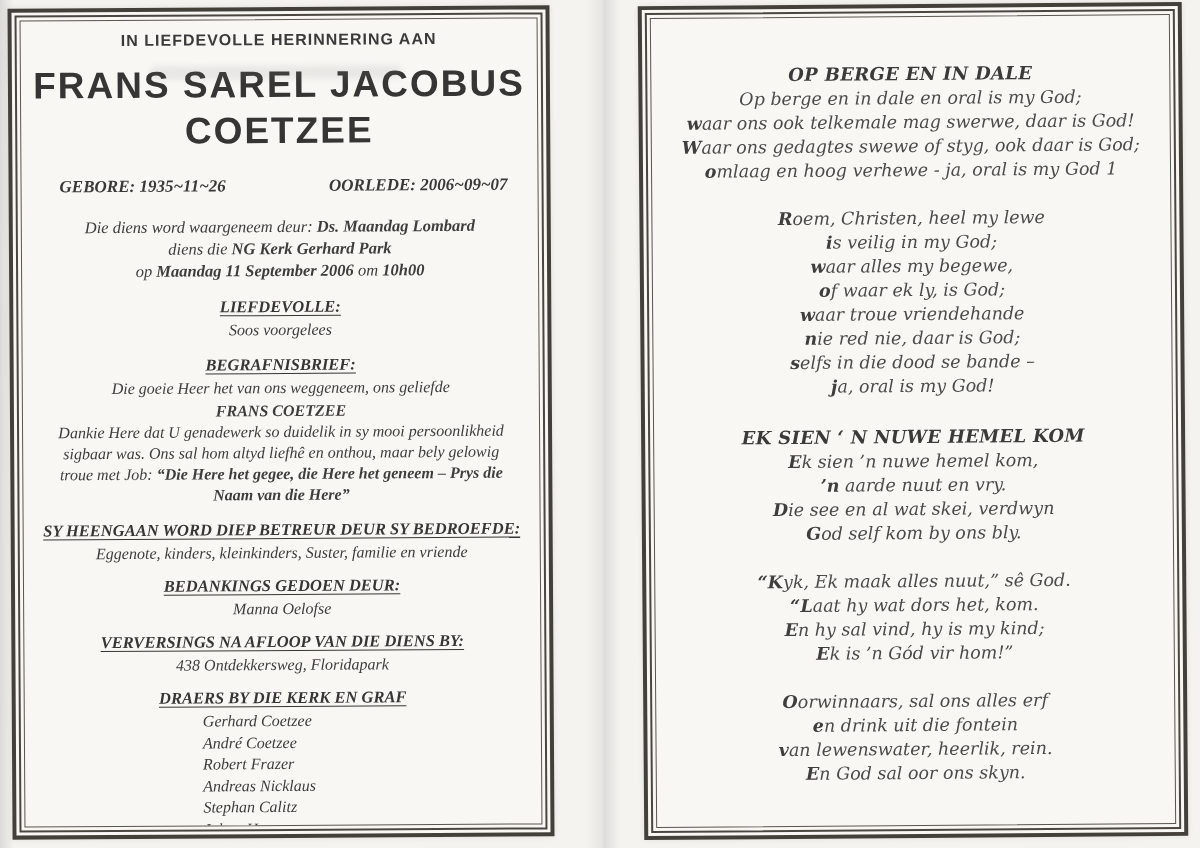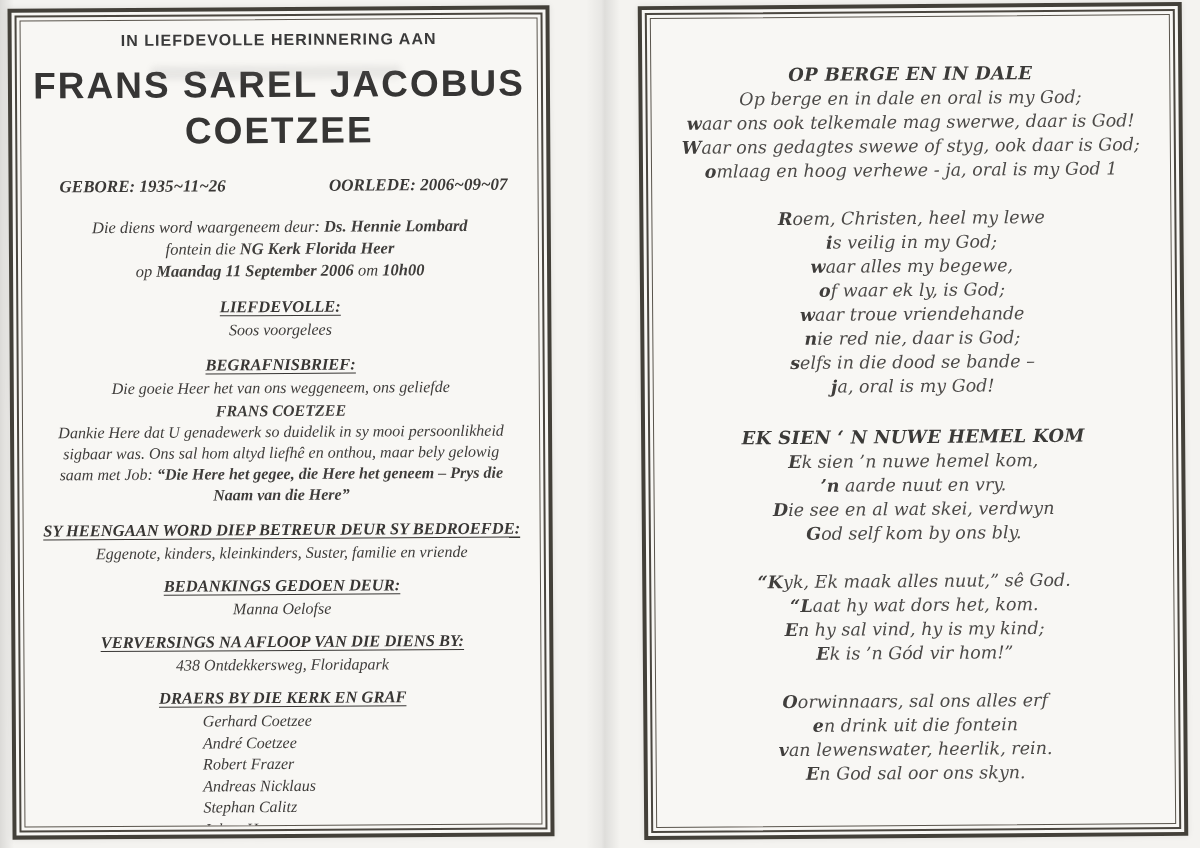--- a/index.html
+++ b/index.html
@@ -65,34 +65,34 @@
       <div class="bigname">
         <div>FRANS SAREL JACOBUS</div>
         <div>COETZEE</div>
       </div>
       <div class="dates">
         <span>GEBORE: 1935~11~26</span>
         <span>OORLEDE: 2006~09~07</span>
       </div>
 
       <div class="svc">
-        <div><span>Die diens word waargeneem deur: </span><b>Ds. Hennie Lombard</b></div>
-        <div><span>fontein die </span><b>NG Kerk Florida Heer</b></div>
+        <div><span>Die diens word waargeneem deur: </span><b>Ds. Maandag Lombard</b></div>
+        <div><span>diens die </span><b>NG Kerk Gerhard Park</b></div>
         <div><span>op </span><b>Maandag 11 September 2006</b><span> om </span><b>10h00</b></div>
       </div>
 
       <div class="sh"><span>LIEFDEVOLLE:</span></div>
       <div class="sb">Soos voorgelees</div>
 
       <div class="sh"><span>BEGRAFNISBRIEF:</span></div>
       <div class="sb">Die goeie Heer het van ons weggeneem, ons geliefde</div>
       <div class="sb caps-bold">FRANS COETZEE</div>
       <div class="para">Dankie Here dat U genadewerk so duidelik in sy mooi persoonlikheid</div>
       <div class="para">sigbaar was. Ons sal hom altyd liefhê en onthou, maar bely gelowig</div>
-      <div class="para"><span>saam met Job: </span><b>“Die Here het gegee, die Here het geneem – Prys die</b></div>
+      <div class="para"><span>troue met Job: </span><b>“Die Here het gegee, die Here het geneem – Prys die</b></div>
       <div class="para caps-bold">Naam van die Here”</div>
 
       <div class="sh"><span>SY HEENGAAN WORD DIEP BETREUR DEUR SY BEDROEFDE:</span></div>
       <div class="sb">Eggenote, kinders, kleinkinders, Suster, familie en vriende</div>
 
       <div class="sh sh-tight"><span>BEDANKINGS GEDOEN DEUR:</span></div>
       <div class="sb">Manna Oelofse</div>
 
       <div class="sh sh-tight"><span>VERVERSINGS NA AFLOOP VAN DIE DIENS BY:</span></div>
       <div class="sb">438 Ontdekkersweg, Floridapark</div>

